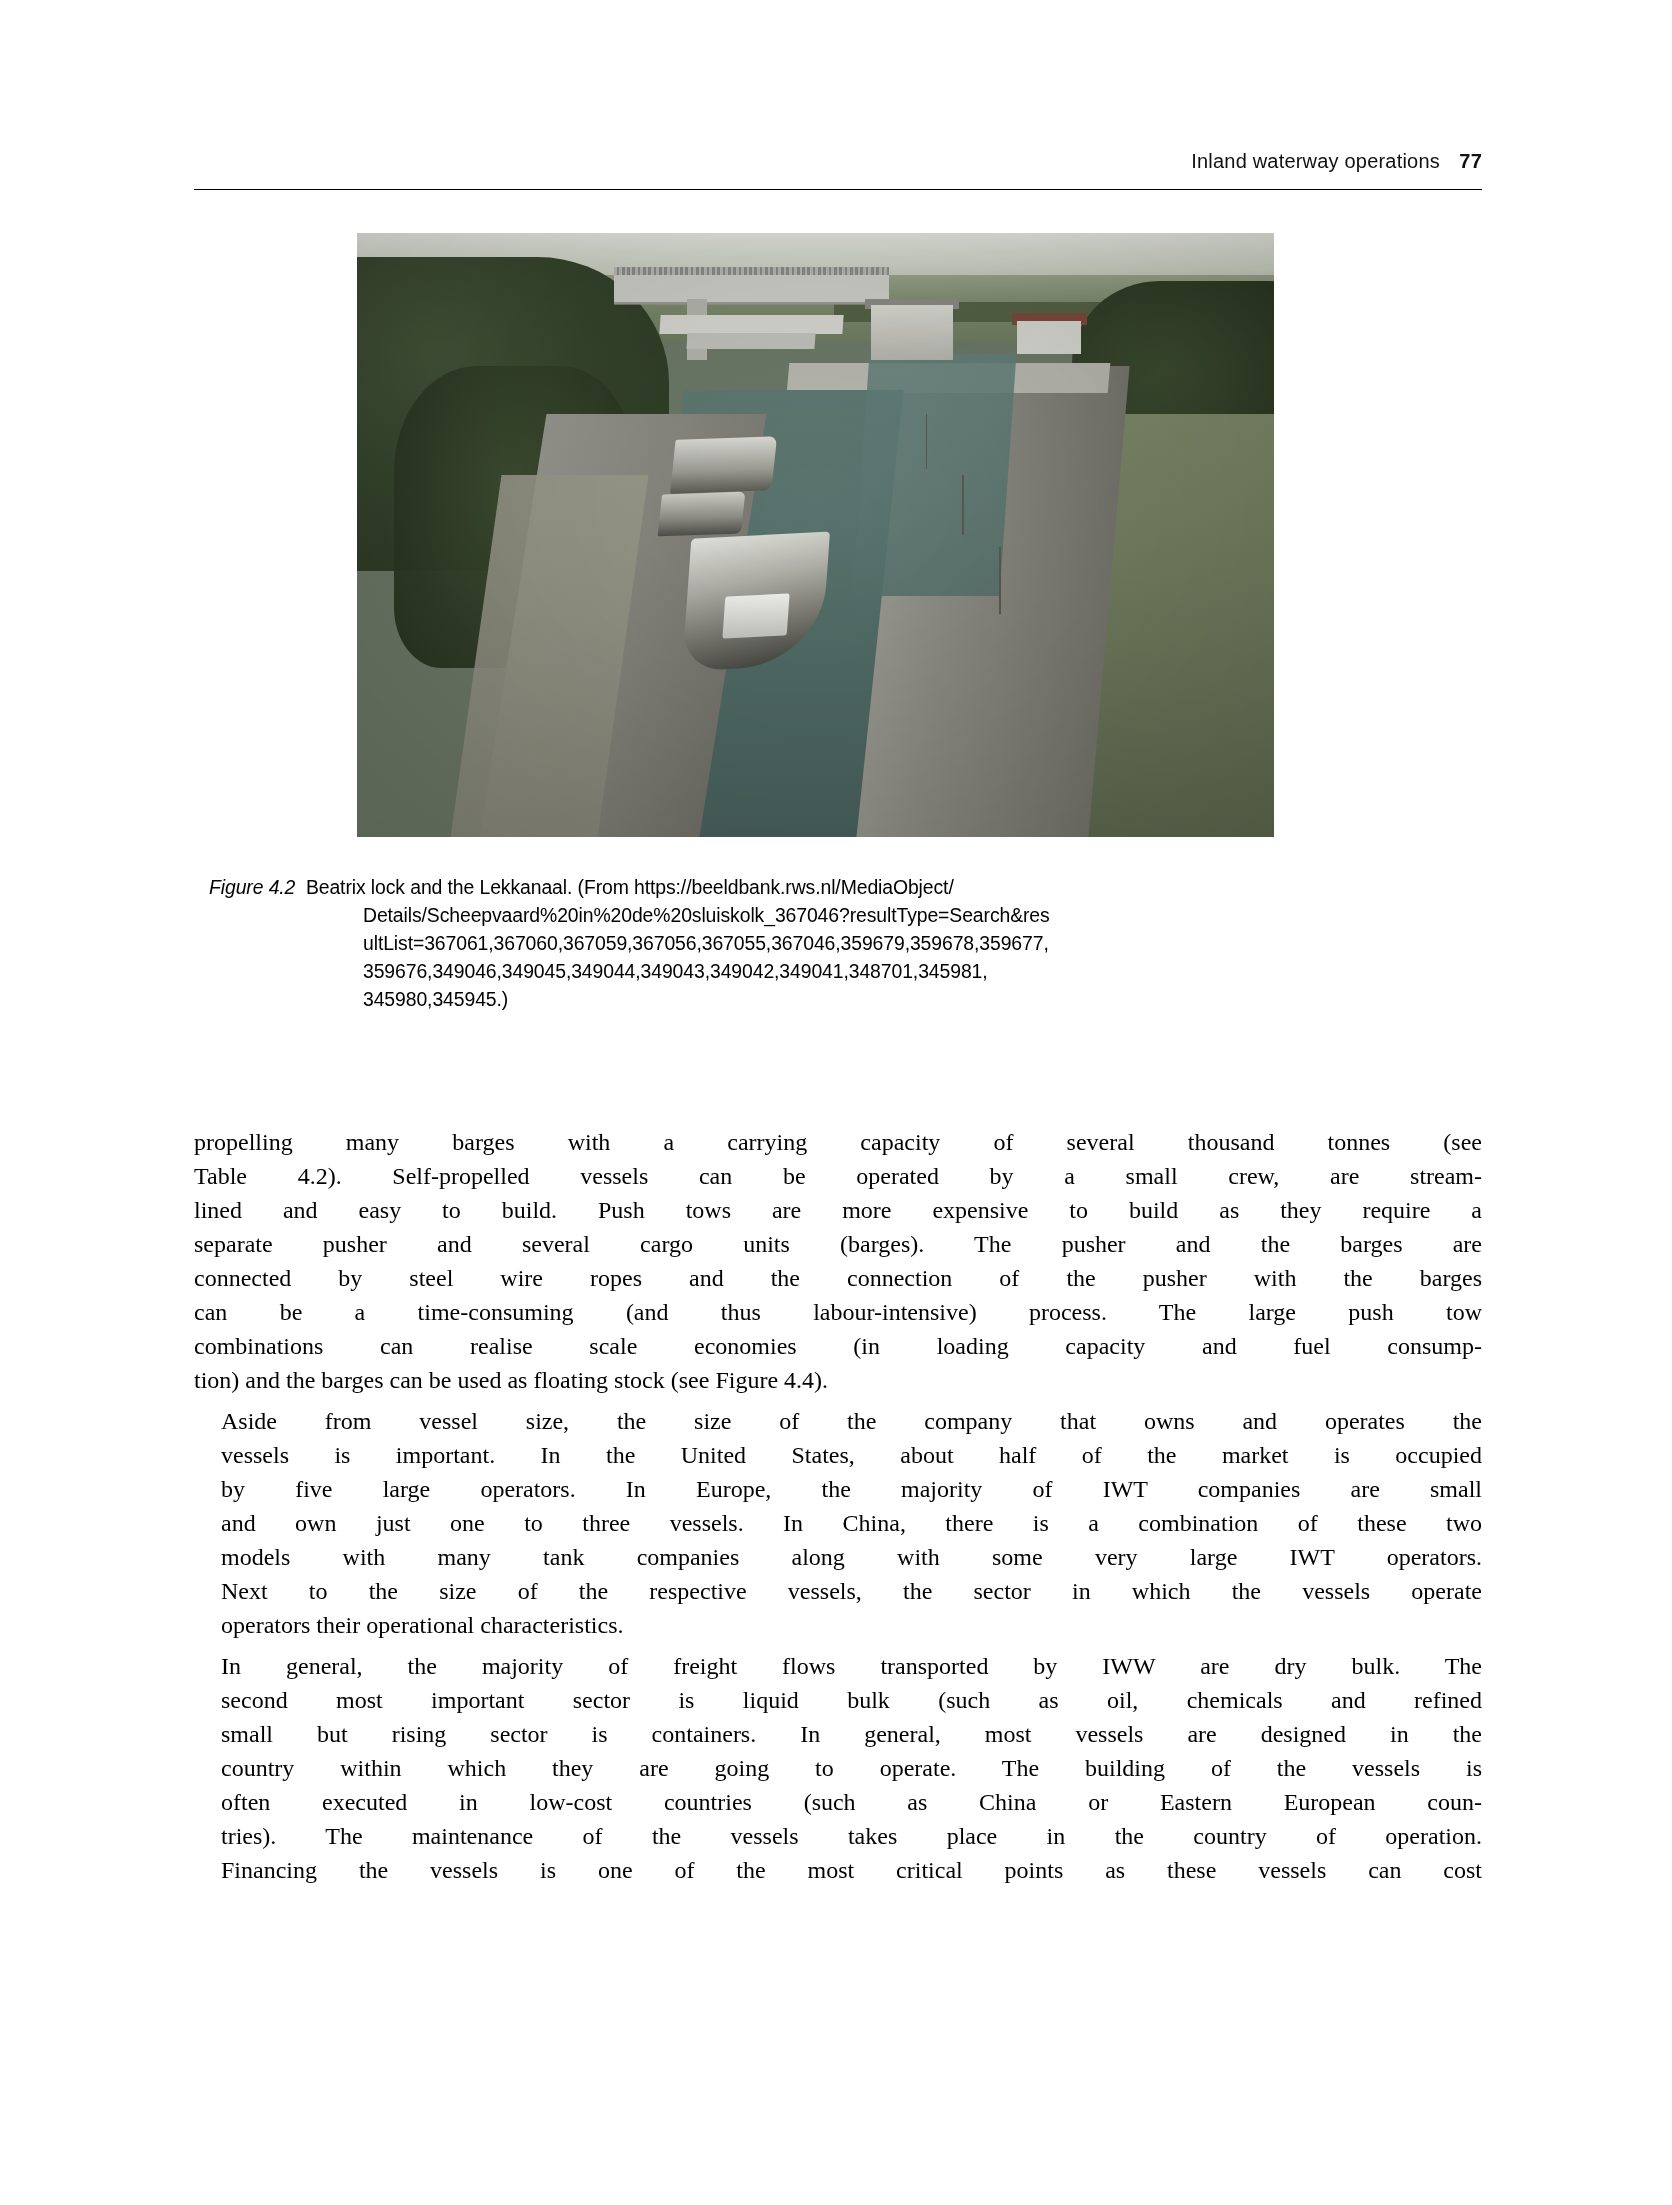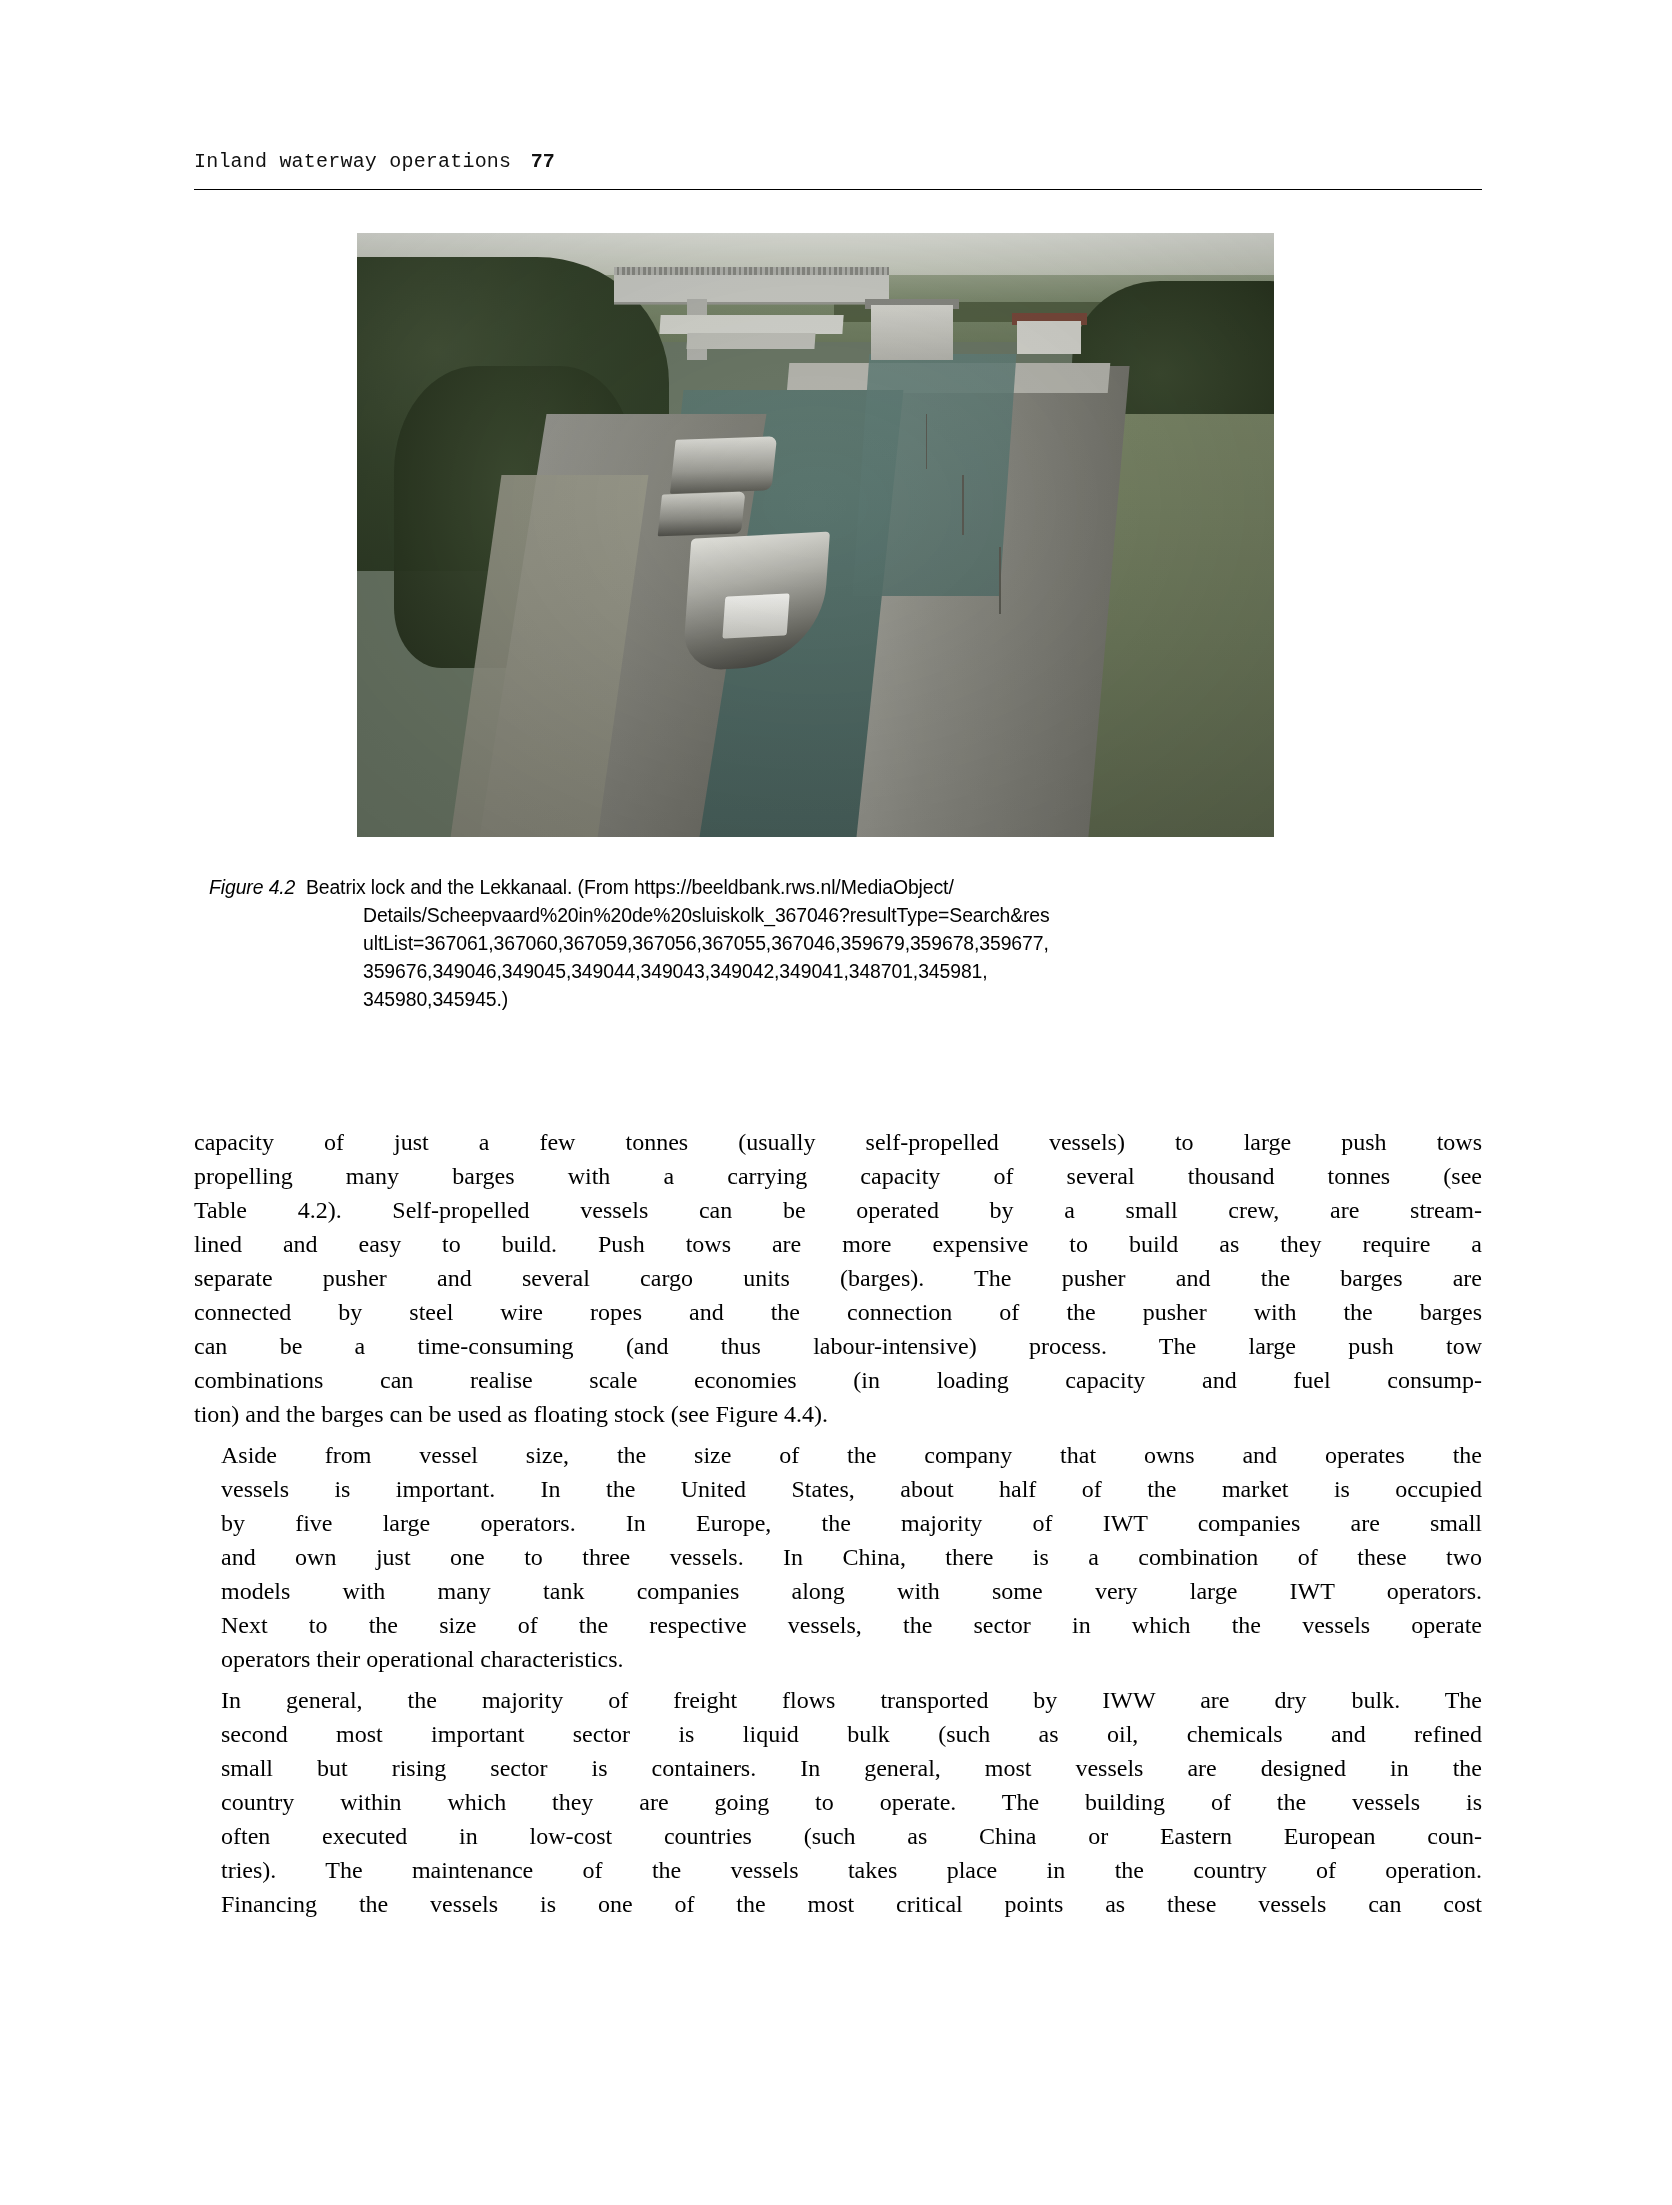--- a/index.html
+++ b/index.html
@@ -24,21 +24,22 @@
     height: 2525px;
     background: #ffffff;
   }
 
   
   .running-head {
     position: absolute;
     left: 194px;
     top: 150px;
     width: 1288px;
-    font-family: Liberation Mono, monospace;
+    text-align: right;
+    font-family: Liberation Sans, sans-serif;
     font-size: 20px;
     letter-spacing: 0.2px;
     color: #111;
     white-space: nowrap;
   }
   .running-head .rh-title { font-weight: 400; }
   .running-head .rh-page {
     font-weight: 700;
     margin-left: 19.4px;
   }
@@ -323,21 +324,20 @@
     <span class="cap-row"><span class="cap-label">Figure 4.2</span>&nbsp;&nbsp;<span>Beatrix lock and the Lekkanaal. (From https://beeldbank.rws.nl/MediaObject/</span></span>
     <span class="cap-row cap-indent">Details/Scheepvaard%20in%20de%20sluiskolk_367046?resultType=Search&amp;res</span>
     <span class="cap-row cap-indent">ultList=367061,367060,367059,367056,367055,367046,359679,359678,359677,</span>
     <span class="cap-row cap-indent">359676,349046,349045,349044,349043,349042,349041,348701,345981,</span>
     <span class="cap-row cap-indent">345980,345945.)</span>
   </div>
 
   <div class="body-text">
 
     <p>
-      <span class="body-line just">capacity of just a few tonnes (usually self-propelled vessels) to large push tows</span>
       <span class="body-line just">propelling many barges with a carrying capacity of several thousand tonnes (see</span>
       <span class="body-line just">Table 4.2). Self-propelled vessels can be operated by a small crew, are stream-</span>
       <span class="body-line just">lined and easy to build. Push tows are more expensive to build as they require a</span>
       <span class="body-line just">separate pusher and several cargo units (barges). The pusher and the barges are</span>
       <span class="body-line just">connected by steel wire ropes and the connection of the pusher with the barges</span>
       <span class="body-line just">can be a time-consuming (and thus labour-intensive) process. The large push tow</span>
       <span class="body-line just">combinations can realise scale economies (in loading capacity and fuel consump-</span>
       <span class="body-line">tion) and the barges can be used as floating stock (see Figure 4.4).</span>
     </p>
 

